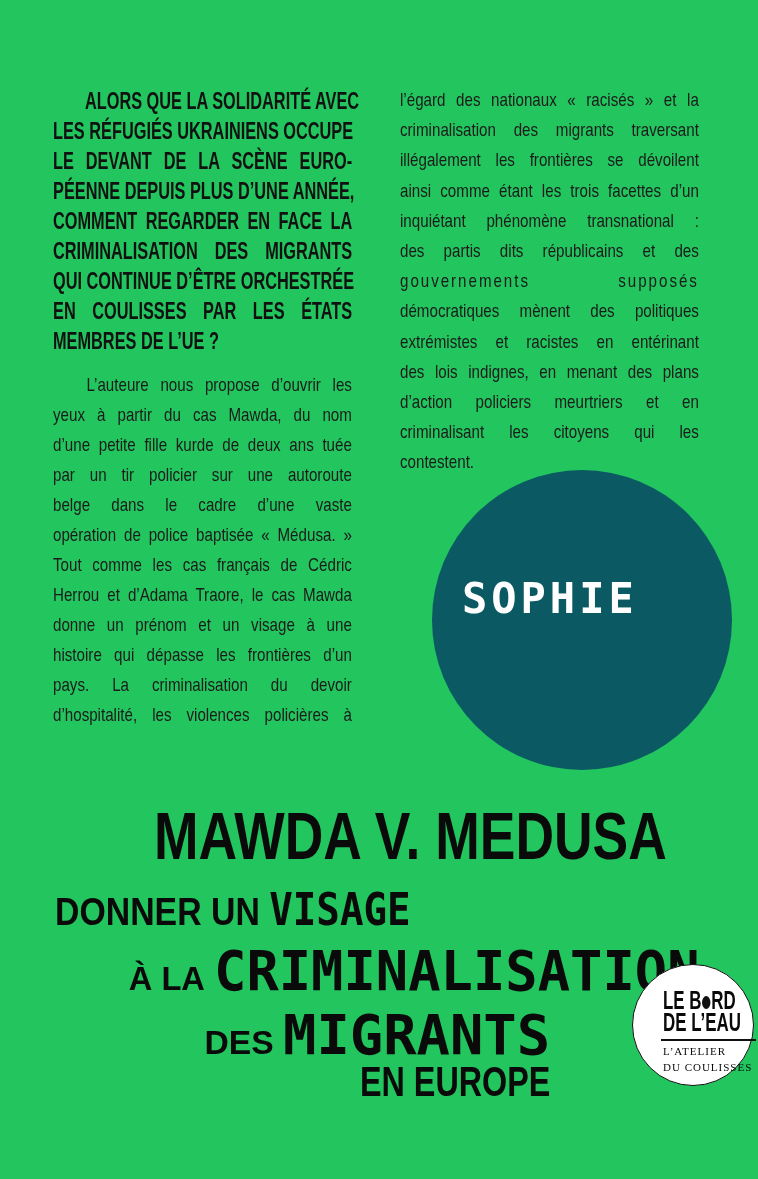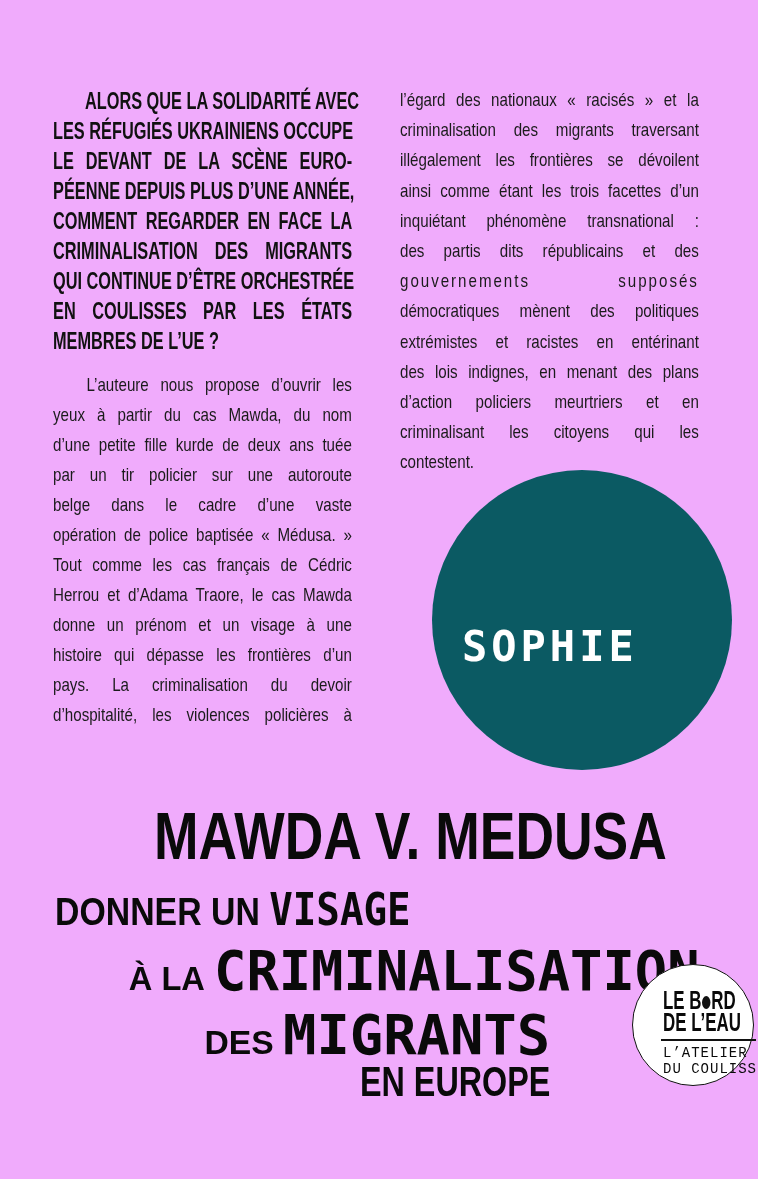--- a/index.html
+++ b/index.html
@@ -19,21 +19,21 @@
   #leftbody{left:53px;top:370px;width:375px;transform:scaleX(0.797);
             font-size:19px;line-height:30px;font-weight:400;}
   #leftbody .tline:first-child{padding-left:42px;}
   #rightcol{left:400px;top:85px;width:375px;transform:scaleX(0.797);
             font-size:19px;line-height:30.2px;font-weight:400;}
   #rightcol .tline:last-child{text-align-last:left;}
   #rightcol .tline:nth-child(7){letter-spacing:.13em;}
   
   #author-badge{left:432px;top:470px;width:300px;height:300px;border-radius:50%;}
   .author-name{position:absolute;color:#fff;font-family:"DejaVu Sans Mono",monospace;
-               font-weight:700;font-size:42px;letter-spacing:4px;white-space:nowrap;margin-top:48px;}
+               font-weight:700;font-size:42px;letter-spacing:4px;white-space:nowrap;}
   #author-first{left:30px;top:104px;}
   #author-last{left:74px;top:155px;}
   
   #main-title{left:154px;top:806px;font-weight:700;font-size:66px;line-height:60px;
               color:#0a0a0a;white-space:nowrap;transform:scaleX(0.81);
               transform-origin:top left;letter-spacing:0;}
   
   .sub{white-space:nowrap;color:#0a0a0a;}
   .sub .plain{font-family:"Liberation Sans",sans-serif;font-weight:700;}
   .sub .mono{font-family:"DejaVu Sans Mono",monospace;font-weight:700;}
@@ -46,31 +46,31 @@
   #sub4{right:208px;top:1058px;font-size:42px;font-weight:700;transform:scaleX(0.77);
         transform-origin:top right;text-align:right;}
   
   #publisher-logo{left:632px;top:964px;width:122px;height:122px;border:1.5px solid #111;
                   border-radius:50%;box-sizing:border-box;background:#fff;}
   .pub-name{position:absolute;left:30px;font-weight:700;font-size:26px;line-height:22px;
             color:#0a0a0a;white-space:nowrap;transform:scaleX(0.65);transform-origin:top left;}
   #pub-line1{top:24px;}
   #pub-line2{top:46px;}
   #pub-rule{position:absolute;left:28px;top:74px;width:95px;height:2px;background:#111;}
-  .pub-imprint{position:absolute;left:30px;font-family:Liberation Mono, monospace;
-               font-size:14px;letter-spacing:1px;color:#0a0a0a;white-space:nowrap;}
+  .pub-imprint{position:absolute;left:30px;font-family:Liberation Serif, serif;
+               font-size:11px;letter-spacing:1px;color:#0a0a0a;white-space:nowrap;}
   #pub-imp1{top:80px;}
   #pub-imp2{top:96px;}
   .o-dot{display:inline-block;width:13px;height:13px;background:#111;border-radius:50%;
          margin:0 1px;}
 </style>
 </head>
 <body>
 
-<div id="cover" style="background: #f0abfc;">
+<div id="cover" style="background: #22c55e;">
 
   <div id="intro" class="abs textcol">
       <div class="tline">ALORS QUE LA SOLIDARITÉ AVEC</div>
       <div class="tline">LES RÉFUGIÉS UKRAINIENS OCCUPE</div>
       <div class="tline">LE DEVANT DE LA SCÈNE EURO-</div>
       <div class="tline">PÉENNE DEPUIS PLUS D’UNE ANNÉE,</div>
       <div class="tline">COMMENT REGARDER EN FACE LA</div>
       <div class="tline">CRIMINALISATION DES MIGRANTS</div>
       <div class="tline">QUI CONTINUE D’ÊTRE ORCHESTRÉE</div>
       <div class="tline">EN COULISSES PAR LES ÉTATS</div>

